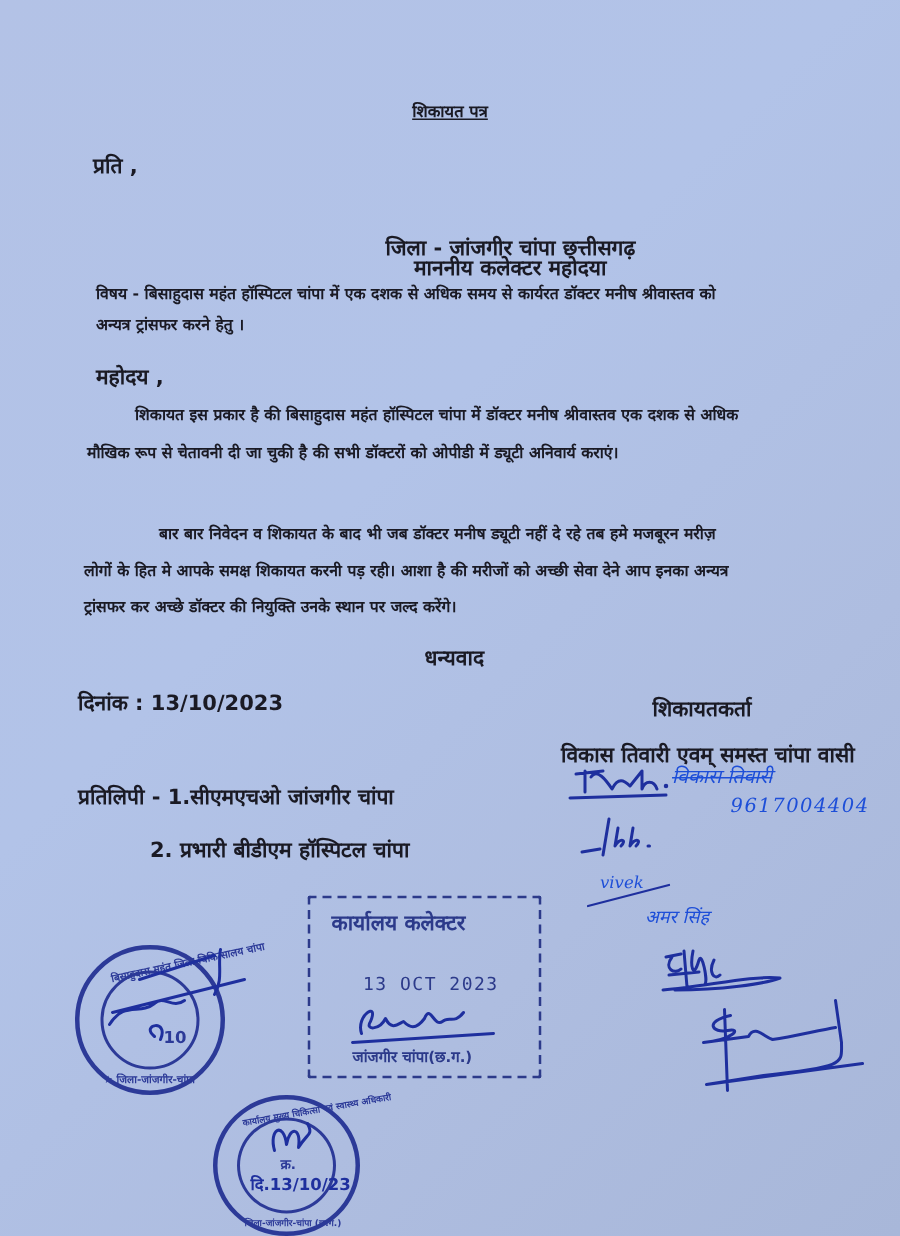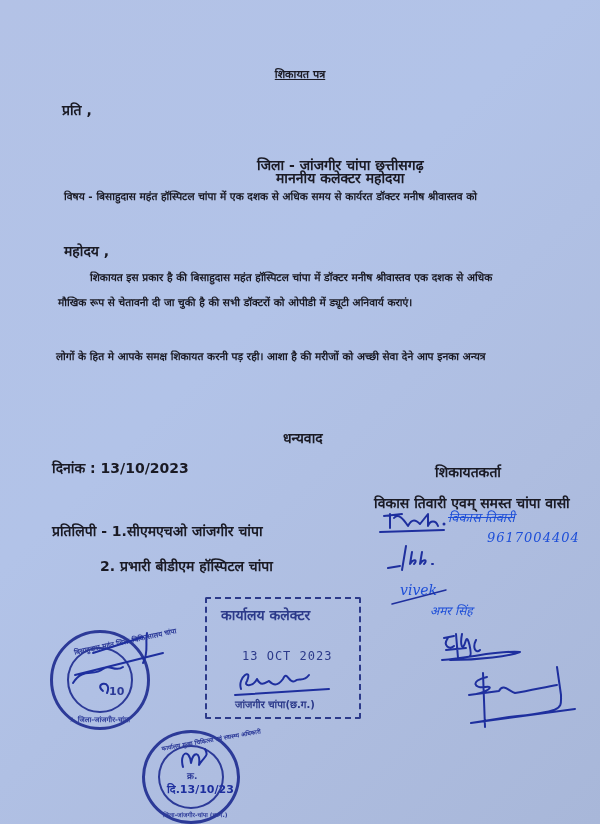--- a/index.html
+++ b/index.html
@@ -43,31 +43,34 @@
 
   <div class="abs title">शिकायत पत्र</div>
 
   <div class="abs txt" style="left:62px; top:100px;">प्रति ,</div>
 
   <div class="abs txt" style="left:276px; top:133px;margin-top:35px;">माननीय  कलेक्टर महोदया</div>
   <div class="abs txt" style="left:257px; top:155px;">जिला - जांजगीर चांपा छत्तीसगढ़</div>
 
   <div class="para" style="left:64px; top:184px; width:500px;">
     <div>विषय - बिसाहुदास महंत हॉस्पिटल चांपा में एक दशक से अधिक समय से कार्यरत  डॉक्टर मनीष श्रीवास्तव को</div>
+    <div style="margin-top:-4px;">अन्यत्र ट्रांसफर करने हेतु ।</div>
   </div>
 
   <div class="abs txt" style="left:64px; top:241px;">महोदय ,</div>
 
   <div class="para" style="left:58px; top:265px; width:510px;">
     <div style="padding-left:32px;">शिकायत इस प्रकार है की बिसाहुदास महंत हॉस्पिटल चांपा में डॉक्टर मनीष श्रीवास्तव एक दशक से अधिक</div>
     <div>मौखिक रूप से चेतावनी दी जा चुकी है की सभी डॉक्टरों को ओपीडी में ड्यूटी अनिवार्य कराएं।</div>
   </div>
 
   <div class="para" style="left:56px; top:344px; width:510px;">
+    <div style="padding-left:50px;">बार बार निवेदन व शिकायत के बाद भी जब डॉक्टर मनीष ड्यूटी नहीं दे रहे तब हमे मजबूरन मरीज़</div>
     <div>लोगों के हित मे आपके समक्ष शिकायत करनी पड़ रही। आशा है की मरीजों को अच्छी सेवा देने आप इनका अन्यत्र</div>
+    <div>ट्रांसफर कर अच्छे डॉक्टर की नियुक्ति उनके स्थान पर जल्द करेंगे।</div>
   </div>
 
   <div class="abs txt" style="left:283px; top:428px;">धन्यवाद</div>
 
   <div class="abs txt" style="left:52px; top:458px;">दिनांक : 13/10/2023</div>
   <div class="abs txt" style="left:435px; top:462px;">शिकायतकर्ता</div>
   <div class="abs txt" style="left:374px; top:493px;">विकास तिवारी एवम् समस्त चांपा वासी</div>
 
   <div class="abs txt" style="left:52px; top:521px;">प्रतिलिपी - 1.सीएमएचओ जांजगीर चांपा</div>
   <div class="abs txt" style="left:100px; top:556px;text-align:center;">2. प्रभारी बीडीएम हॉस्पिटल चांपा</div>
@@ -77,21 +80,21 @@
     <line x1="0" y1="24" x2="64" y2="22"></line>
     <circle cx="64" cy="16" r="1.5" style="fill:#1e2f9e;stroke:none"></circle>
   </svg>
   <div class="abs hand" style="left:448px; top:508px; font-size:13px; text-decoration:line-through;">विकास तिवारी</div>
   <div class="abs hand" style="left:487px; top:530px; font-size:13px; letter-spacing:1px;">9617004404</div>
 
   <svg class="sig" style="left:388px; top:542px;" width="60" height="30">
     <path d="M0 26 L12 24 M18 4 L14 28 M24 10 L22 22 C26 16 30 18 26 22 M34 10 L32 22 C36 16 40 18 36 22 M44 22 L45 22"></path>
   </svg>
 
-  <div class="abs hand" style="left:400px; top:582px; font-size:14px;">vivek</div>
+  <div class="abs hand" style="left:400px; top:582px; font-size:11px;">vivek</div>
   <svg class="sig" style="left:390px; top:586px;" width="60" height="20">
     <line x1="2" y1="18" x2="56" y2="4" style="stroke-width:1.5"></line>
   </svg>
 
   <div class="abs hand" style="left:430px; top:602px; font-size:12px;">अमर सिंह</div>
 
   <svg class="sig" style="left:440px; top:630px;" width="90" height="40">
     <path d="M4 8 L14 6 M8 8 C2 16 10 20 14 16 M6 20 L26 18 M16 4 L18 28 M22 4 C20 14 22 24 26 10 C28 4 32 24 30 26 M36 10 C32 18 36 24 40 20 M2 30 C30 28 60 20 80 22 C70 26 40 30 10 30"></path>
   </svg>
 

